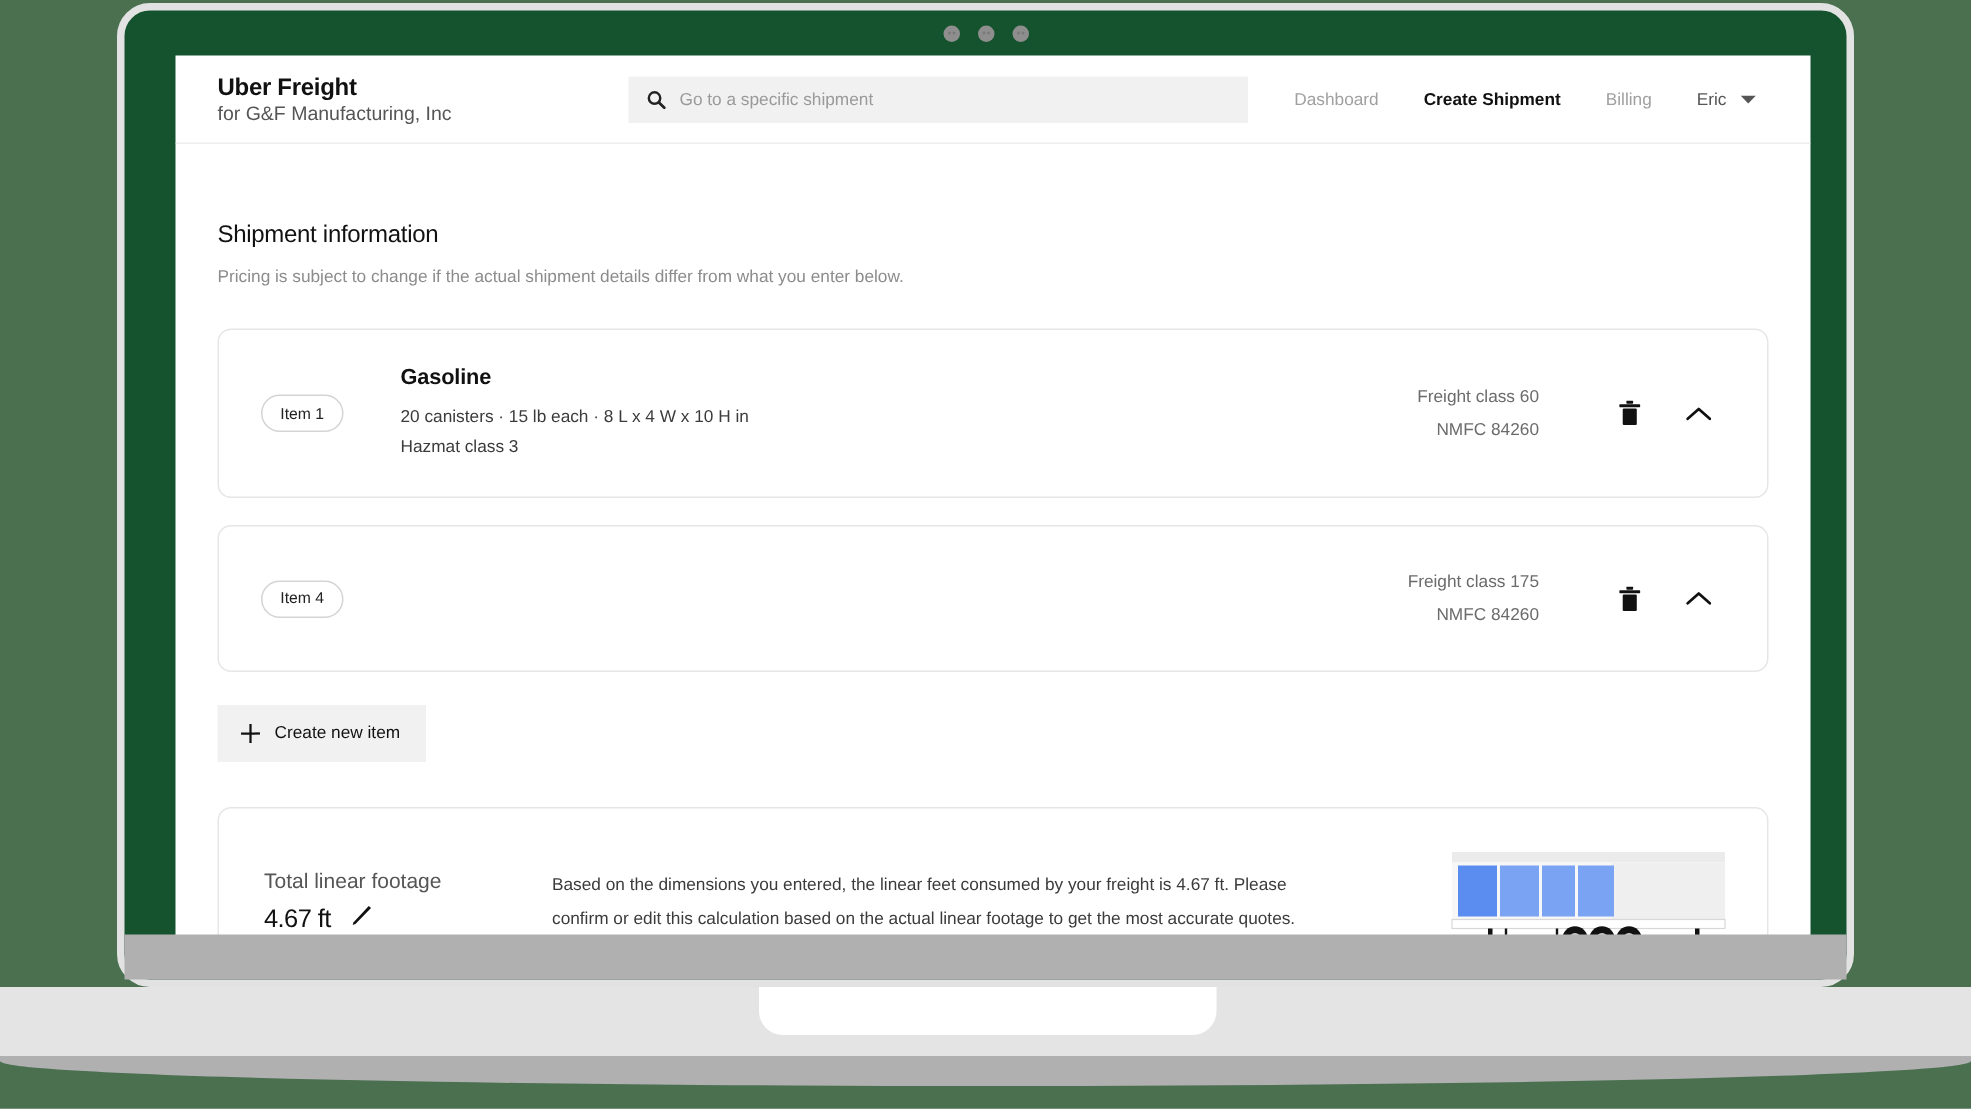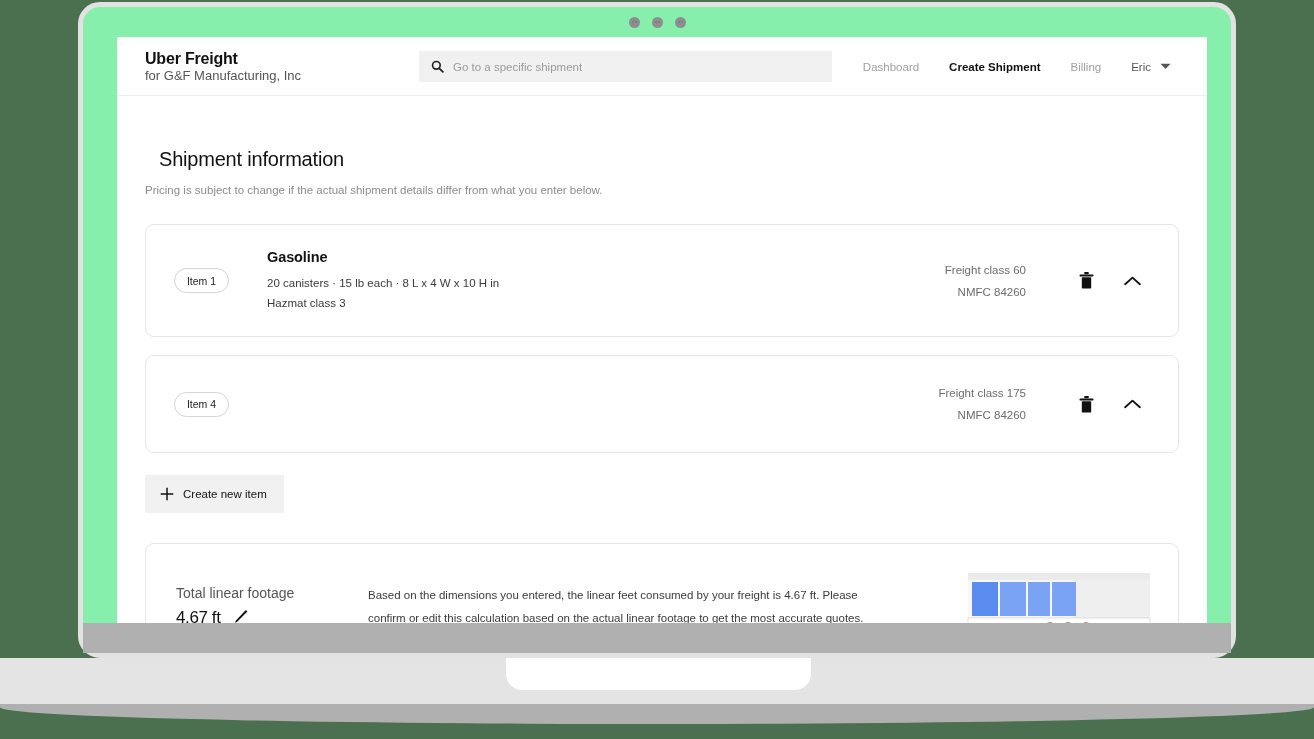--- a/index.html
+++ b/index.html
@@ -8,21 +8,21 @@
     background: #4a7050;
     font-family: "Liberation Sans", sans-serif;
     overflow: hidden;
   }
 
   
   #laptop-frame {
     position: absolute;
     left: 78px; top: 2px;
     width: 1158px; height: 656px;
-    background: #86efac;
+    background: #14532d;
     border-radius: 22px;
     border: 5px solid #e2e2e2;
     padding: 4px;
   }
   #bezel-top {
     position: absolute; left: 0; top: 0; width: 100%; height: 30px;
     display: flex; align-items: center; justify-content: center; gap: 12px;
   }
   .bezel-dot {
     width: 11px; height: 11px; border-radius: 50%;
@@ -98,21 +98,21 @@
     display: flex; align-items: center; gap: 30px;
   }
   .nav-item { font-size: 11.5px; color: #a0a0a0; }
   .nav-item.active { color: #111; font-weight: bold; }
   #user-menu { display: flex; align-items: center; gap: 9px; }
   #user-menu .uname { font-size: 11.5px; color: #555; }
 
   
   #content { padding: 0 28px; }
   #page-title {
-    font-size: 20px; color: #111; margin-top: 52px; letter-spacing: -0.2px; margin-left: 14px;
+    font-size: 16px; color: #111; margin-top: 52px; letter-spacing: -0.2px;
   }
   #page-sub {
     font-size: 11.5px; color: #8c8c8c; margin-top: 13px;
   }
 
   .item-card {
     margin-top: 0;
     border: 1px solid #e6e6e6;
     border-radius: 9px;
     height: 113px;

